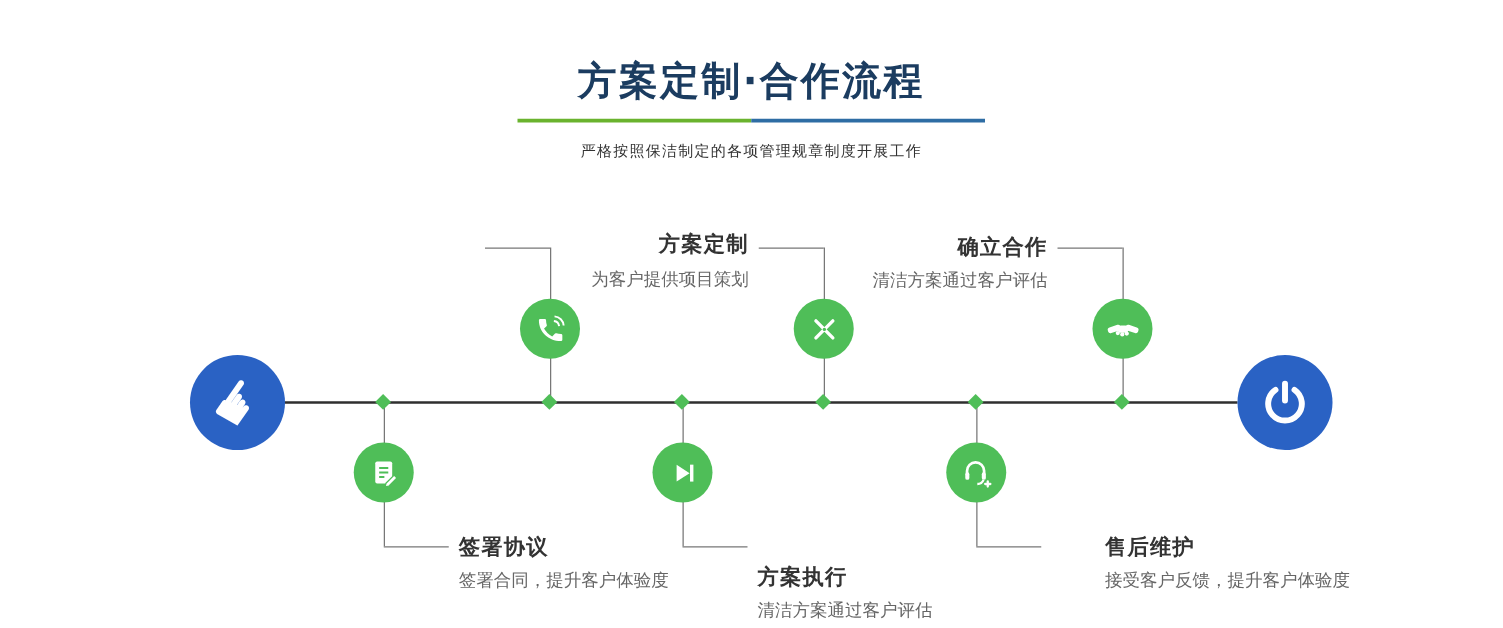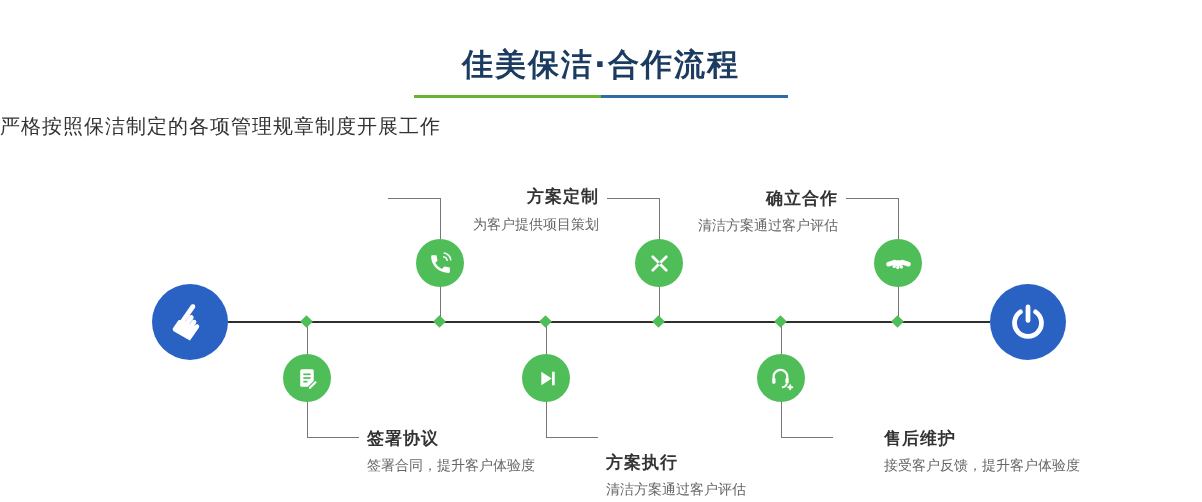--- a/index.html
+++ b/index.html
@@ -13,21 +13,21 @@
     color:var(--navy,#1b3c60); letter-spacing:2px;
   }
   .underline {
     position:absolute; top:95px; left:50%; transform:translateX(-50%);
     width:374px; height:3px; display:flex;
   }
   .underline .seg-l { flex:1; background:var(--underline-green,#6ab32e); }
   .underline .seg-r { flex:1; background:var(--underline-blue,#2e6da4); }
   .page-subtitle {
     position:absolute; top:113px; left:0; width:100%;
-    text-align:left; font-size:20px; color:#333; letter-spacing:1px;
+    text-align:center; font-size:12px; color:#333; letter-spacing:1px;
   }
 
   .main-line { position:absolute; top:321px; left:228px; width:762px; height:2px; background:var(--line,#2f2f2f); z-index:1; }
 
   .endcap {
     position:absolute; width:76px; height:76px; border-radius:50%;
     background:var(--blue,#2a62c4); display:flex; align-items:center; justify-content:center; z-index:2;
   }
   .hand { color:#fff; font-size:46px; line-height:1; transform:rotate(-55deg); display:block; }
 
@@ -49,21 +49,21 @@
   .bottom-label { text-align:left; }
 
   .greenline  { stroke:var(--green,#4fbe58); }
   .greenfill  { fill:var(--green,#4fbe58); }
 </style>
 </head>
 <body>
 
 <div class="canvas">
 
-  <div class="page-title">佳美保洁·合作流程</div>
+  <div class="page-title">方案定制·合作流程</div>
   <div class="underline">
     <span class="seg-l"></span>
     <span class="seg-r"></span>
   </div>
   <div class="page-subtitle">严格按照保洁制定的各项管理规章制度开展工作</div>
 
   <div class="main-line"></div>
 
   <div class="endcap" style="left:152px; top:284px;">
     <span class="hand">☛</span>

